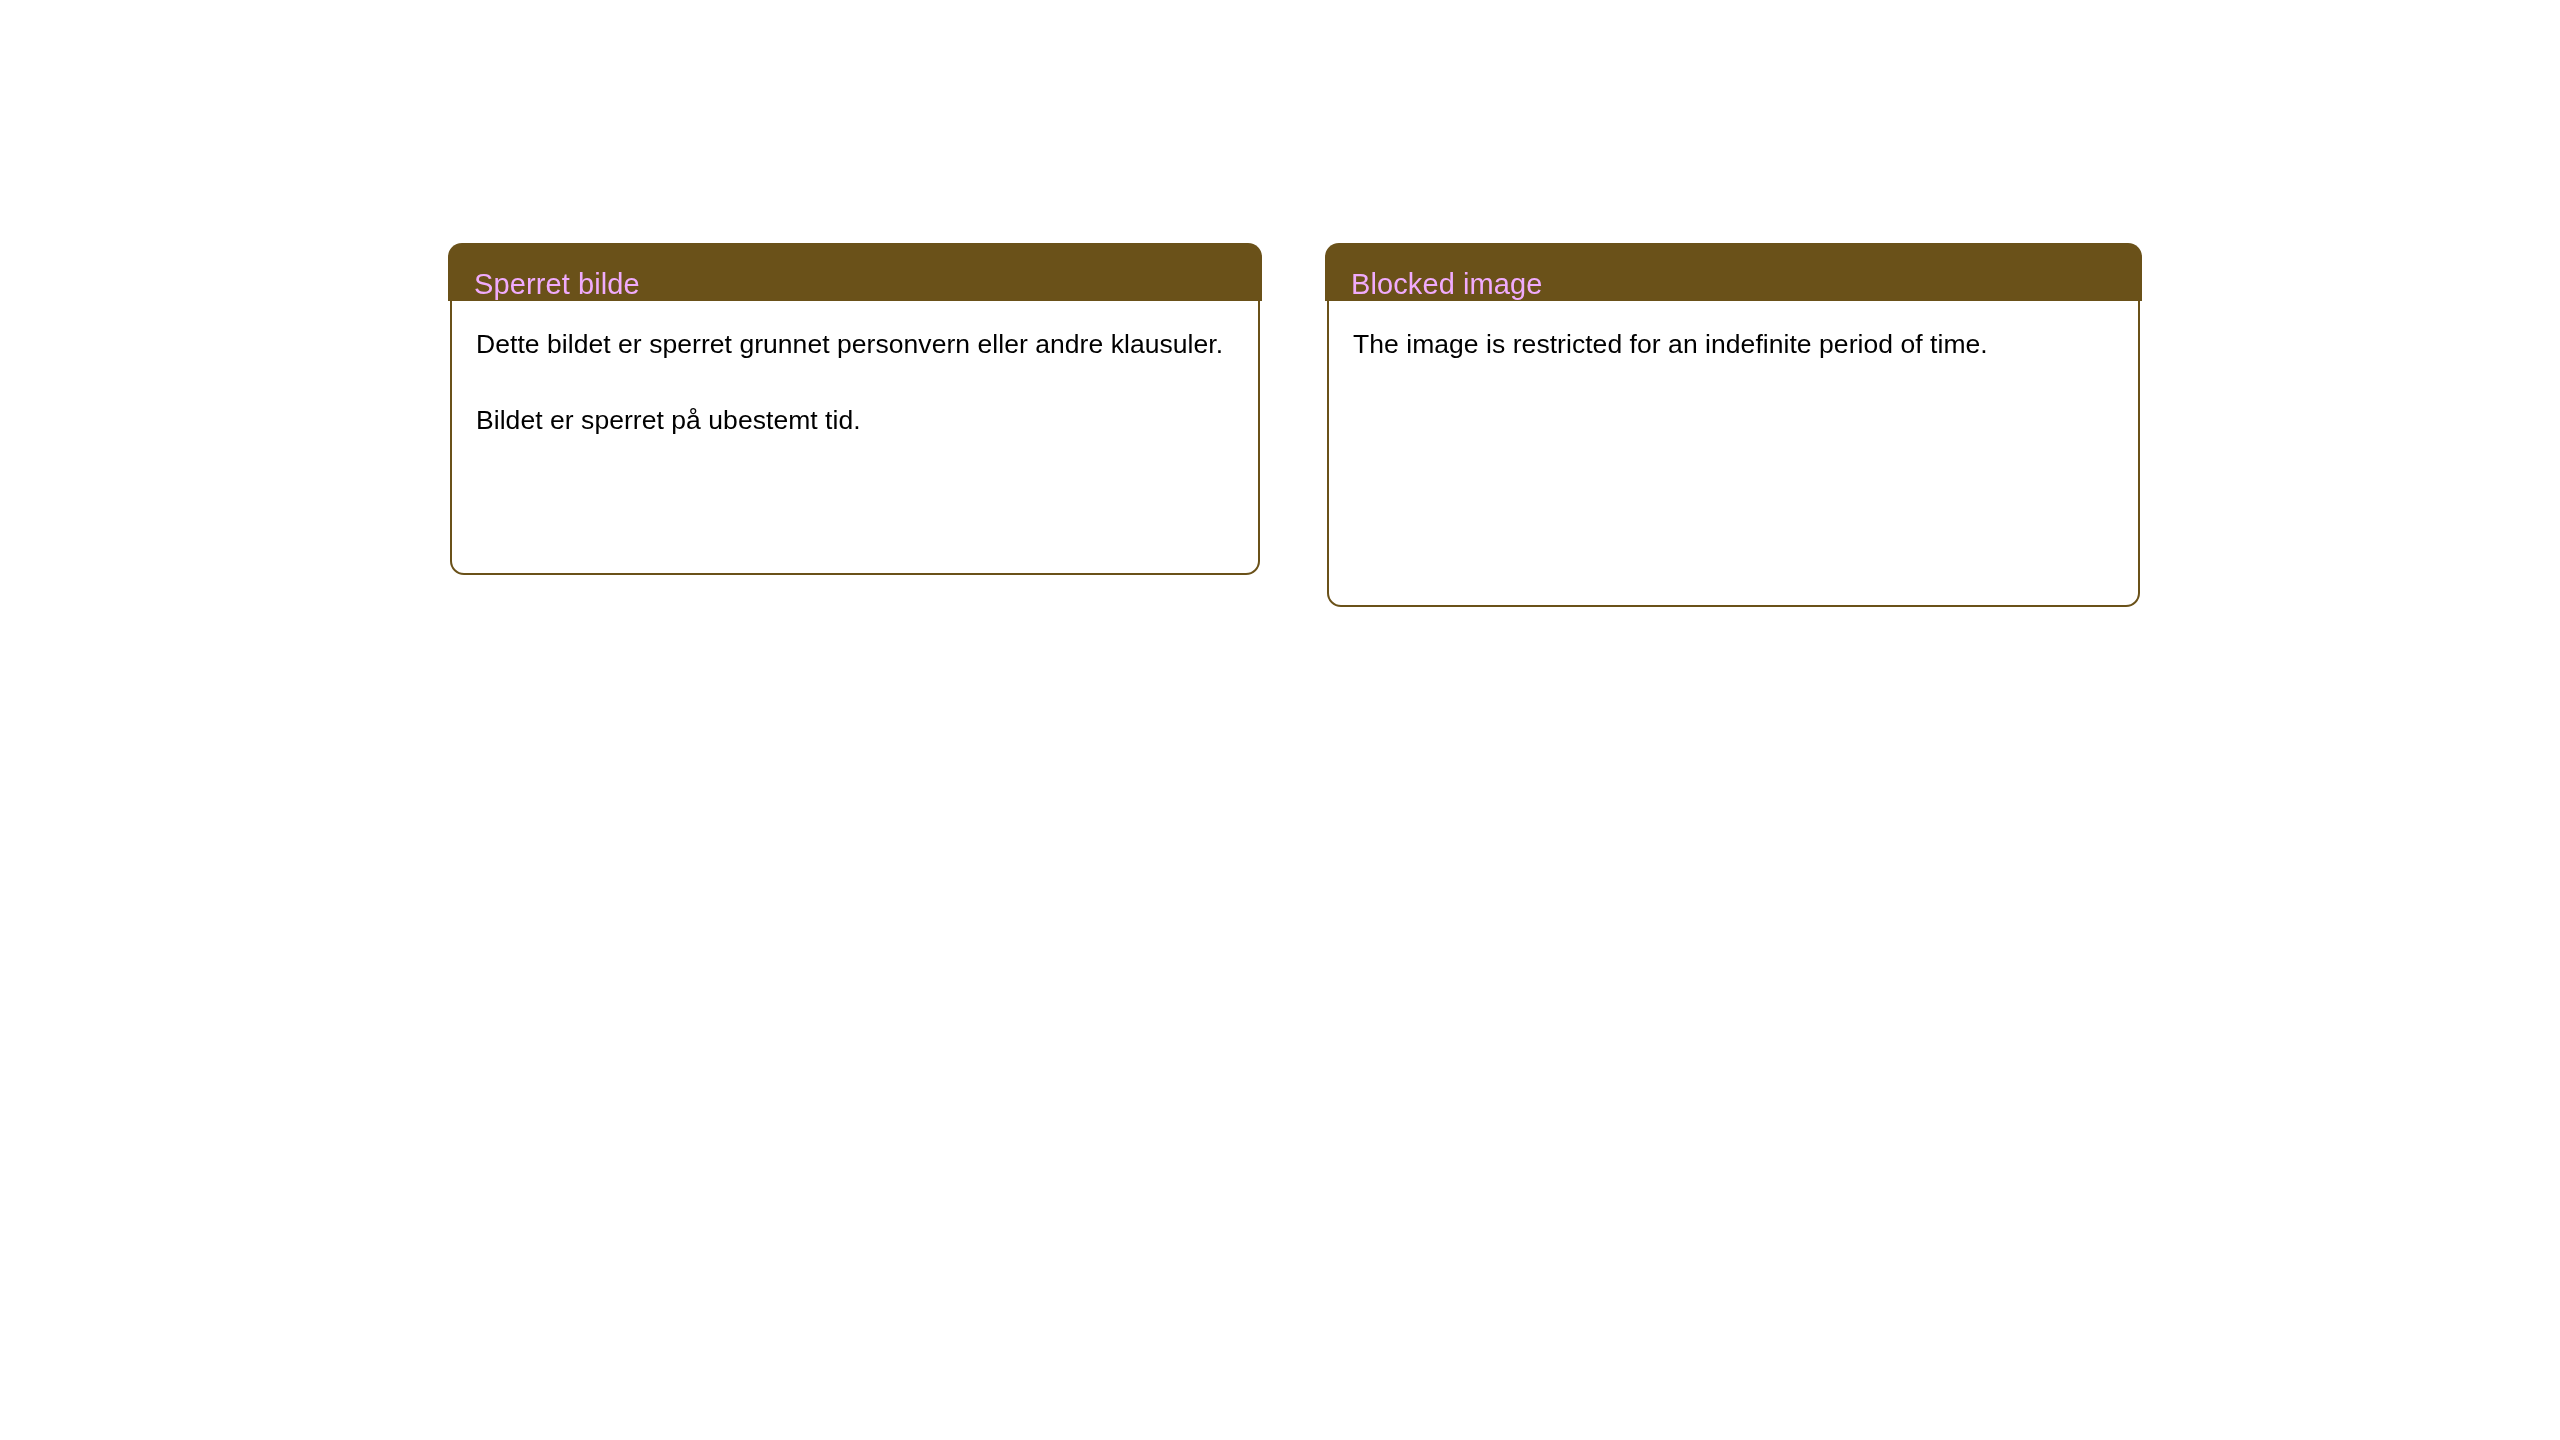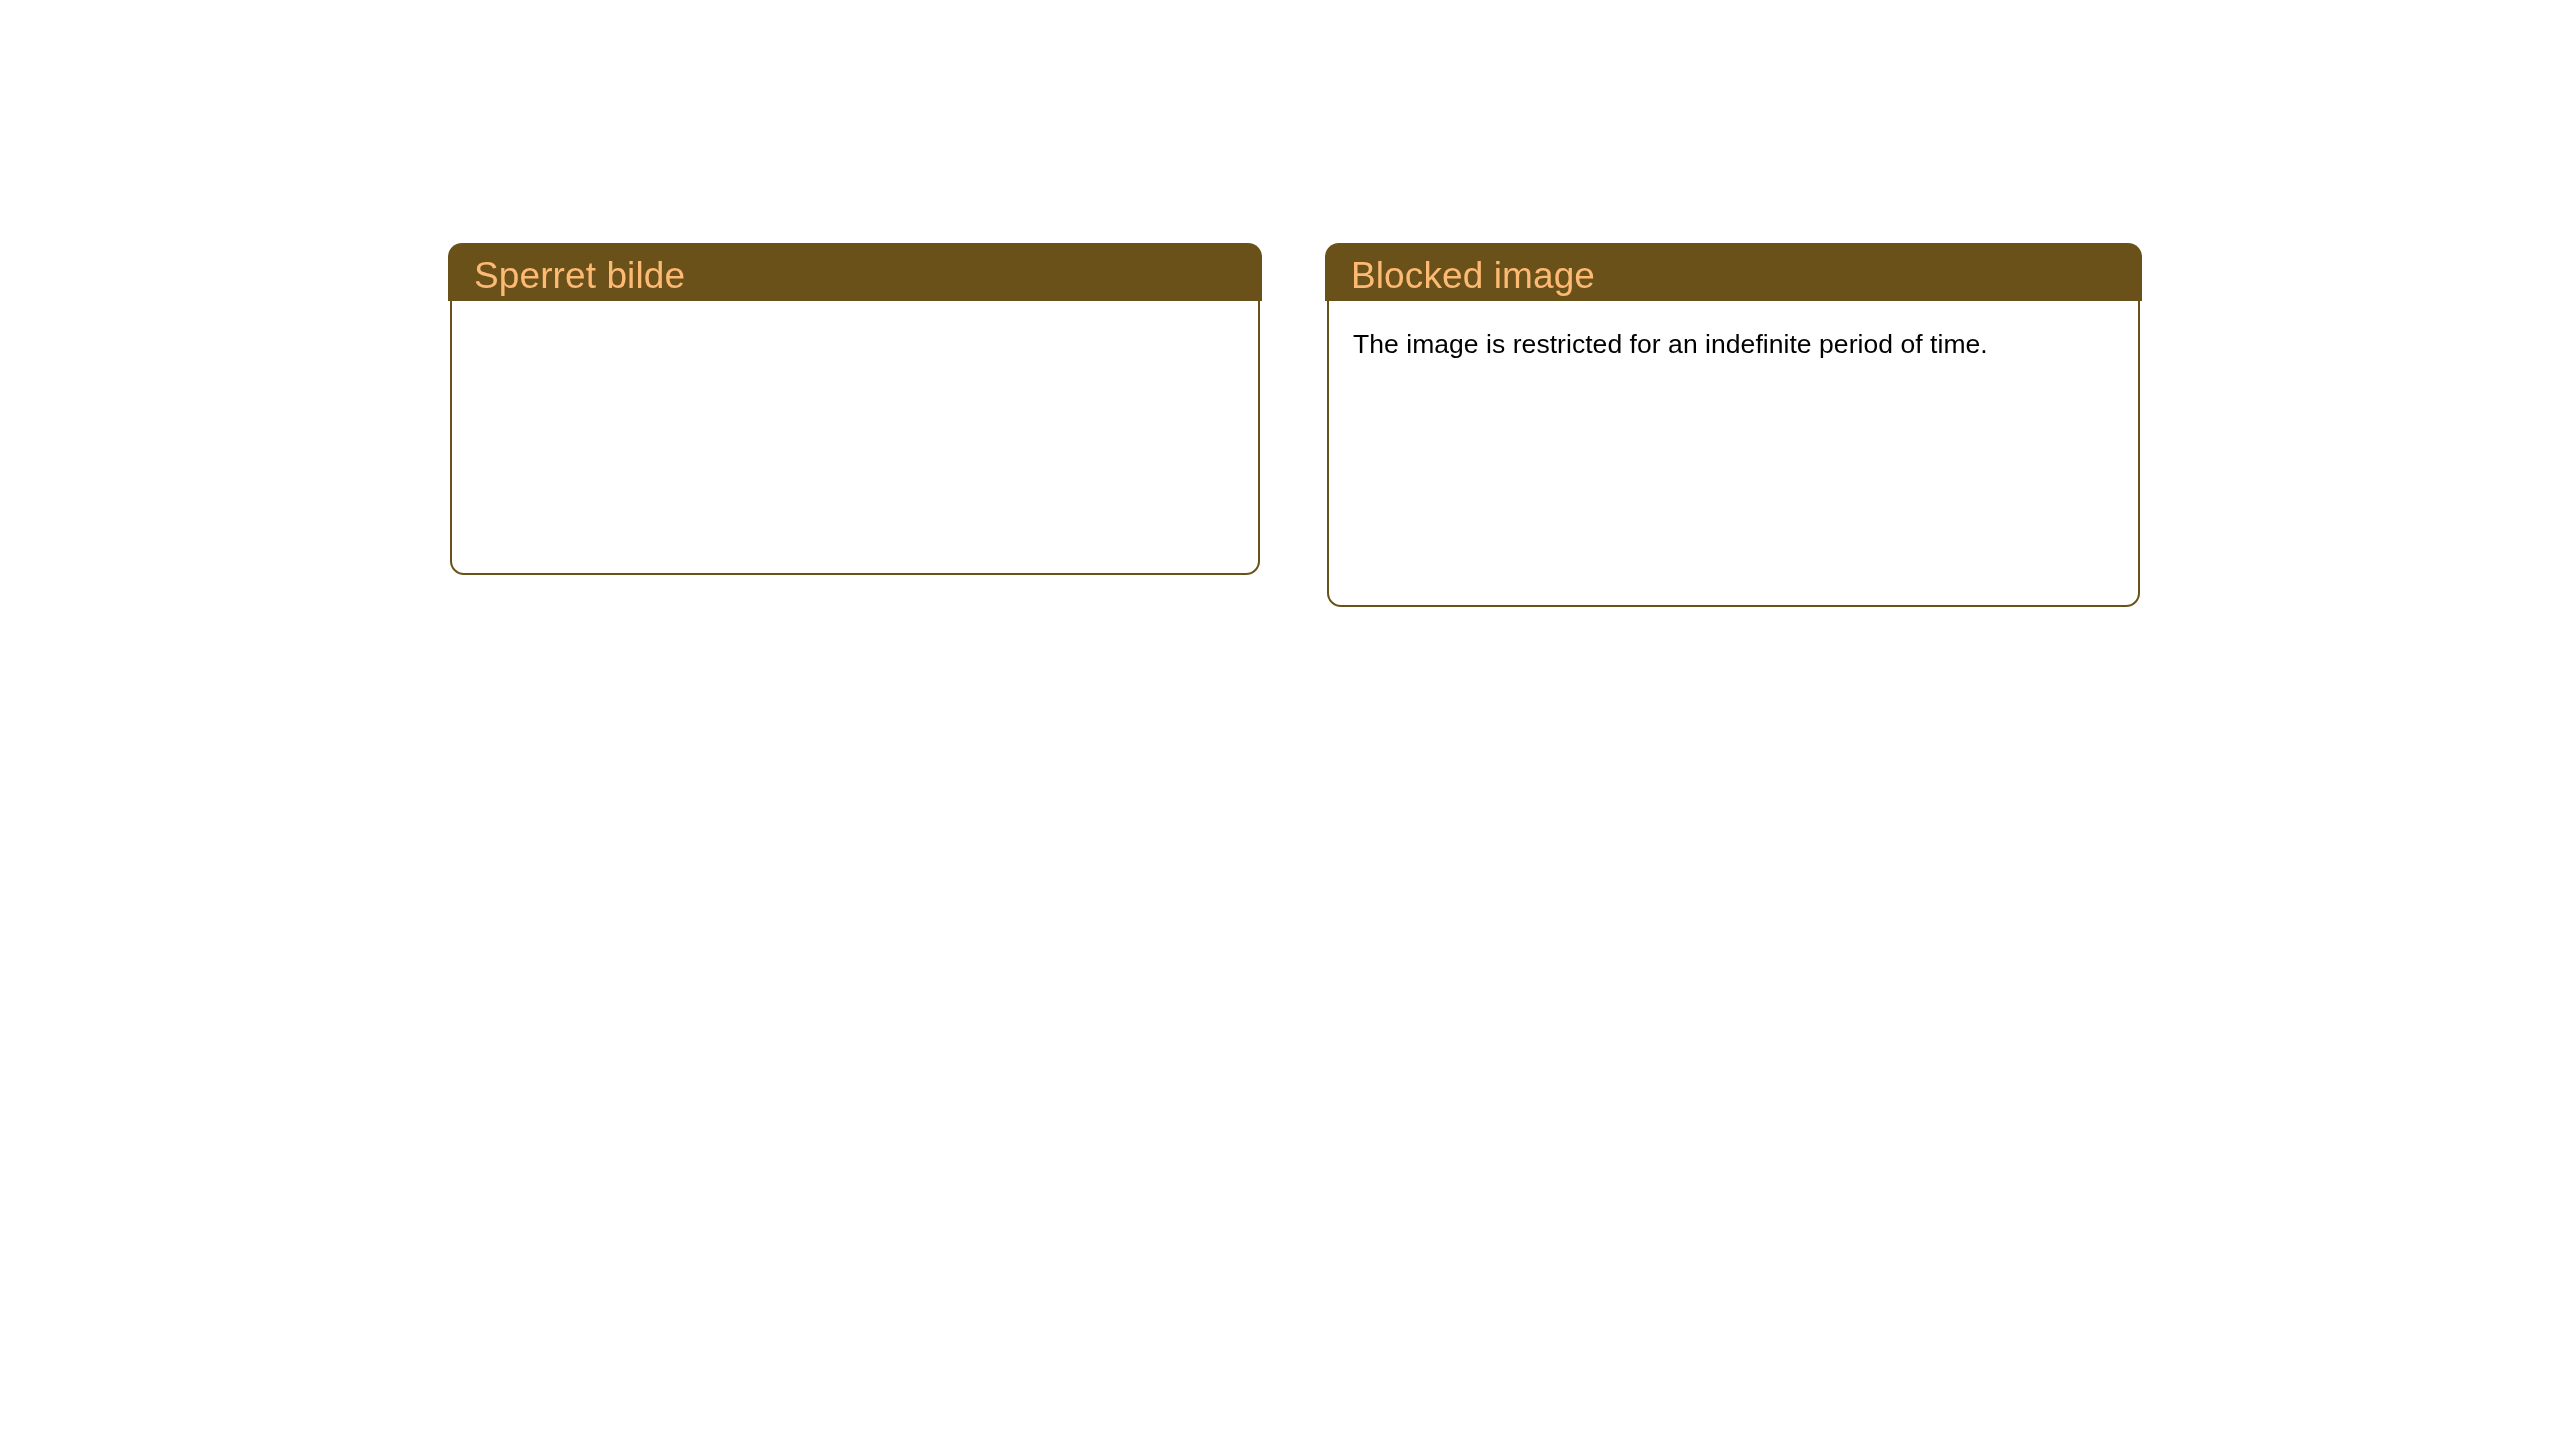--- a/index.html
+++ b/index.html
@@ -51,28 +51,28 @@
     height: 58px;
     box-sizing: border-box;
     background: #6a5119;
     border-radius: 14px 14px 0 0;
     display: flex;
     align-items: center;
     padding: 0 0 0 26px;
   }
 
   .card-title {
-    color: #fdba74;
-    font-size: 37px;
+    color: #f0abfc;
+    font-size: 29px;
     line-height: 1;
     font-weight: 400;
     letter-spacing: 0.1px;
     white-space: nowrap;
     position: relative;
-    top: 3px;
+    top: 12px;
   }
 
   .card-content {
     position: absolute;
     left: 0;
     top: 58px;
     right: 0;
     bottom: 0;
     box-sizing: border-box;
     padding: 24px 22px 0 26px;
@@ -112,20 +112,24 @@
 <div id="stage">
 
   <section class="notice-card" id="card-blocked-no">
 
     <div class="card-body-box"></div>
 
     <header class="card-header">
       <h1 class="card-title">Sperret bilde</h1>
     </header>
 
+    <div class="card-content">
+      <p class="card-paragraph">Dette bildet er sperret grunnet personvern eller andre klausuler.</p>
+      <p class="card-paragraph">Bildet er sperret på ubestemt tid.</p>
+    </div>
   </section>
 
   <section class="notice-card" id="card-blocked-en">
 
     <div class="card-body-box"></div>
 
     <header class="card-header">
       <h1 class="card-title">Blocked image</h1>
     </header>
 

